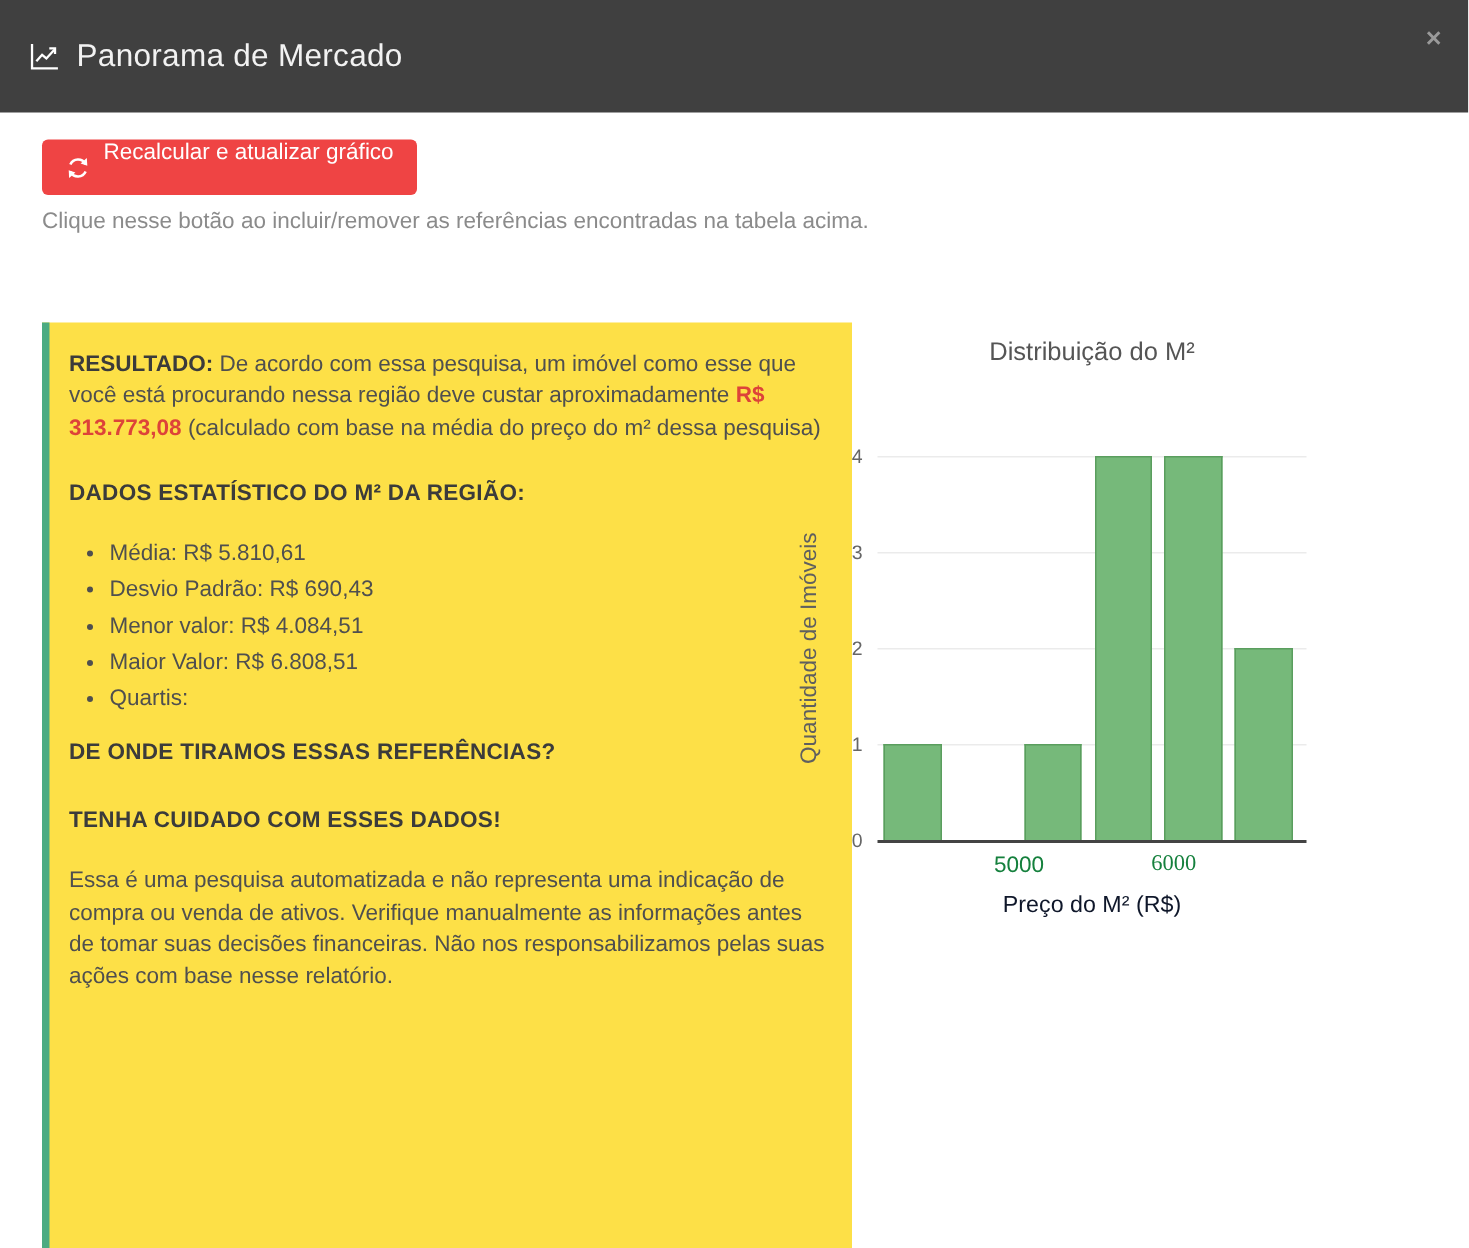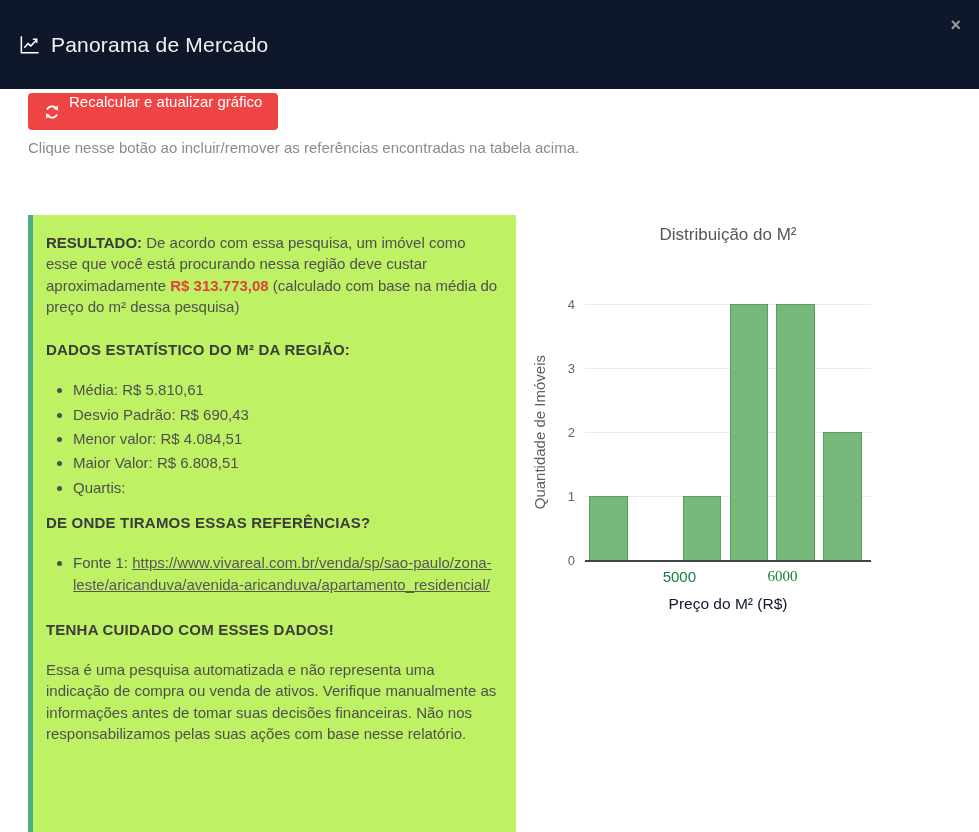--- a/index.html
+++ b/index.html
@@ -1,34 +1,34 @@
 <!DOCTYPE html>
 <html><head>
 <meta charset="utf-8">
 <style>
   html,body { margin:0; padding:0; background:#fff; }
   body { font-family:"Liberation Sans","DejaVu Sans",sans-serif; color:#555; }
   .modal { position:relative; width:979px; height:832px; background:#ffffff; overflow:hidden; }
 
   
-  .header { position:absolute; left:0; top:0; width:100%; height:89px; background:#0f172a;
+  .header { position:absolute; left:0; top:0; width:100%; height:75px; background:#404040;
             display:flex; align-items:center; padding:0 0 0 18px; box-sizing:border-box; }
   .header-icon { display:flex; align-items:center; }
   .header-title { color:#f2f2f2; font-size:21px; font-weight:400; margin-left:10px; letter-spacing:0.2px; }
   .close-btn { position:absolute; top:16px; right:18px; color:#9a9a9a; font-size:18px; font-weight:bold;
                line-height:1; cursor:pointer; }
 
   
   .recalc-btn { position:absolute; left:28px; top:93px; height:37px; background:#ef4444; color:#fff;
                 border:none; border-radius:4px; font-size:15px; padding:0 16px; display:flex;
                 gap:9px; cursor:pointer; font-family:inherit; }
   .caption { position:absolute; left:28px; top:139px; font-size:15px; color:#8b8b8b; }
 
   
-  .panel { position:absolute; left:28px; top:215px; width:488px; bottom:0; background:#bef264;
+  .panel { position:absolute; left:28px; top:215px; width:540px; bottom:0; background:#fde047;
            border-left:5px solid #4bab81; box-sizing:border-box; padding:17px 15px 10px 13px;
            font-size:15px; line-height:1.42; color:#4f4f4f; overflow:hidden; }
   .panel p { margin:0 0 22px; }
   .panel h4 { margin:0 0 19px; font-size:15px; color:#3b3b3b; letter-spacing:0.2px; }
   .panel h4.spaced { margin-top:24px; }
   .panel strong.lbl { color:#3b3b3b; }
   .price { color:#dd4339; font-weight:bold; }
   ul.stats-list { margin:0 0 14px; padding-left:27px; list-style:disc; }
   ul.stats-list > li { margin-bottom:3px; }
   ul.quartis-list { margin:3px 0 0; padding-left:31px; list-style:circle; }
@@ -100,26 +100,20 @@
       <li>Média: R$ 5.810,61</li>
         <li>Desvio Padrão: R$ 690,43</li>
         <li>Menor valor: R$ 4.084,51</li>
         <li>Maior Valor: R$ 6.808,51</li>
         <li>
         <span>Quartis:</span>
       </li>
     </ul>
 
     <h4>DE ONDE TIRAMOS ESSAS REFERÊNCIAS?</h4>
-    <ul class="fonte-list">
-      <li>
-        <span>Fonte 1:</span>
-        <a class="fonte-link" href="#">https://www.vivareal.com.br/venda/sp/sao-paulo/zona-leste/aricanduva/avenida-aricanduva/apartamento_residencial/</a>
-      </li>
-    </ul>
 
     <h4 class="spaced">TENHA CUIDADO COM ESSES DADOS!</h4>
     <p>Essa é uma pesquisa automatizada e não representa uma indicação de compra ou venda de ativos. Verifique manualmente as informações antes de tomar suas decisões financeiras. Não nos responsabilizamos pelas suas ações com base nesse relatório.</p>
   </div>
 
   <div class="chart">
     <div class="chart-title">Distribuição do M²</div>
     <div class="y-axis-title">
       <span>Quantidade de Imóveis</span>
     </div>

